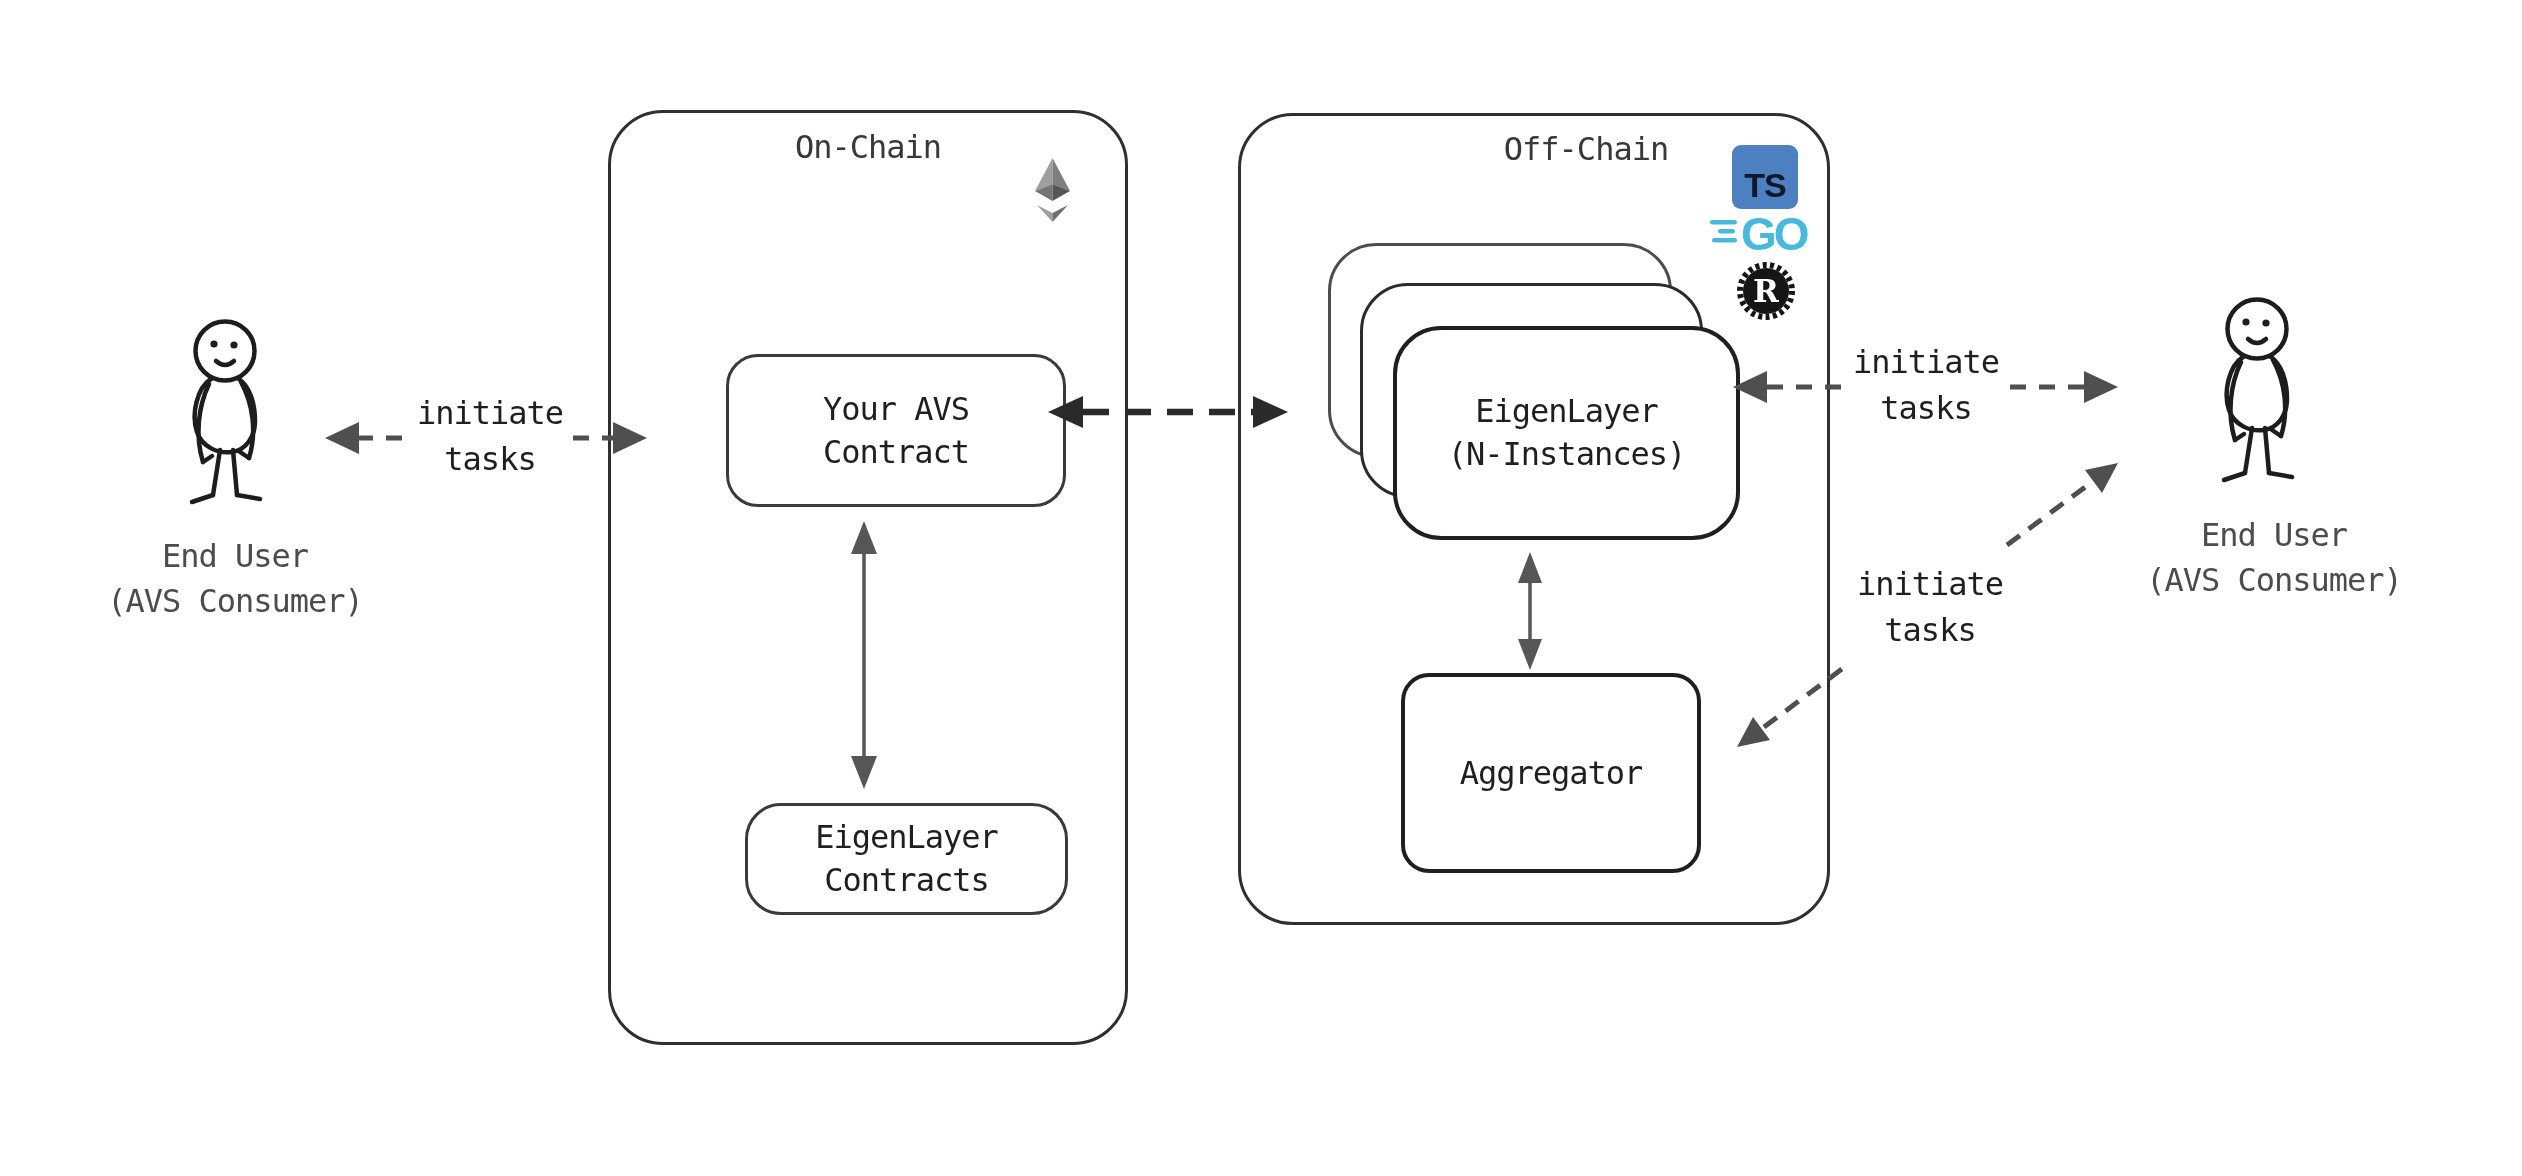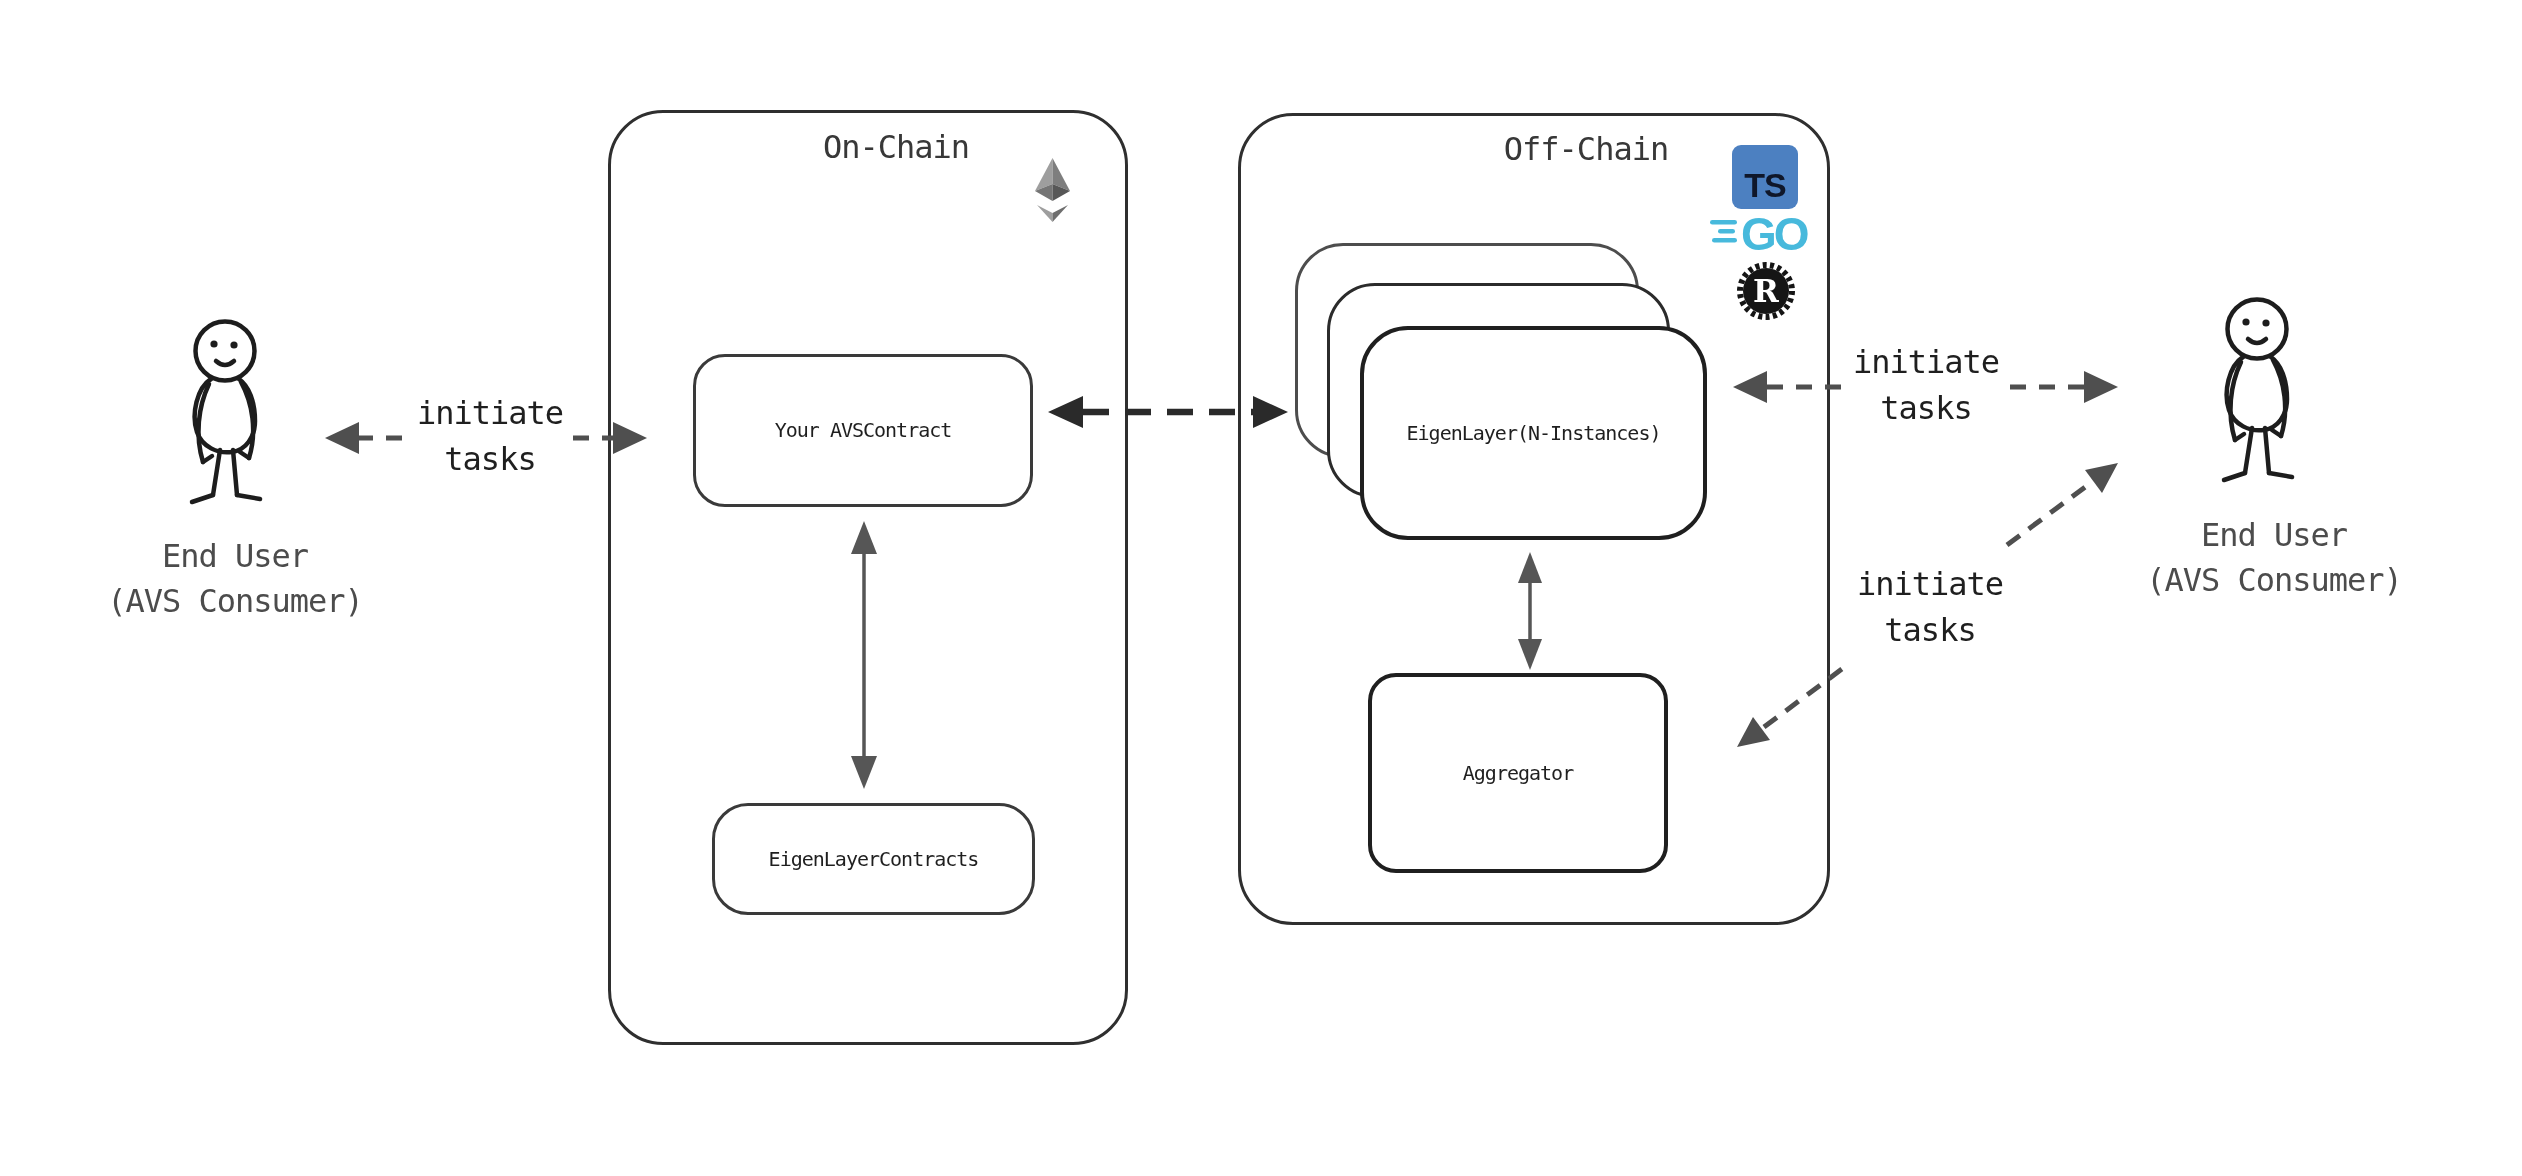--- a/index.html
+++ b/index.html
@@ -12,28 +12,28 @@
   .container{
     position:absolute;box-sizing:border-box;background:transparent;
     border:3.5px solid #2f2f2f;border-radius:55px;z-index:1;
   }
   .container.onchain{left:608px;top:110px;width:520px;height:935px;}
   .container.offchain{left:1238px;top:113px;width:592px;height:812px;}
   .container-title{
     position:absolute;text-align:center;font-size:32px;color:#383838;z-index:2;
     letter-spacing:-1px;
   }
-  .title-onchain{left:636px;top:128px;width:520px;}
+  .title-onchain{left:608px;top:128px;width:520px;}
   .title-offchain{left:1290px;top:130px;width:592px;}
   
   .node{
     position:absolute;box-sizing:border-box;background:#ffffff;
-    border:3.5px solid #3a3a3a;display:flex;flex-direction:row;
+    border:3.5px solid #3a3a3a;display:flex;flex-direction:column;
     align-items:center;justify-content:center;text-align:center;
-    font-size:20px;line-height:43px;color:#1f1f1f;z-index:10;letter-spacing:-1px;
+    font-size:32px;line-height:43px;color:#1f1f1f;z-index:10;letter-spacing:-1px;margin-left:33px;
   }
   .node.avs{left:693px;top:354px;width:340px;height:153px;border-radius:32px;}
   .node.eigen{left:712px;top:803px;width:323px;height:112px;border-radius:36px;}
   .node.op-back{left:1295px;top:243px;width:344px;height:215px;border-radius:48px;border-color:#4d4d4d;z-index:8;}
   .node.op-mid{left:1327px;top:283px;width:343px;height:215px;border-radius:48px;border-color:#2b2b2b;z-index:9;}
   .node.op-front{left:1360px;top:326px;width:347px;height:214px;border-radius:48px;border-color:#1f1f1f;border-width:4px;}
   .node.aggregator{left:1368px;top:673px;width:300px;height:200px;border-radius:28px;border-color:#1f1f1f;border-width:4px;}
   
   .edge-label{
     position:absolute;text-align:center;font-size:32px;line-height:46px;

